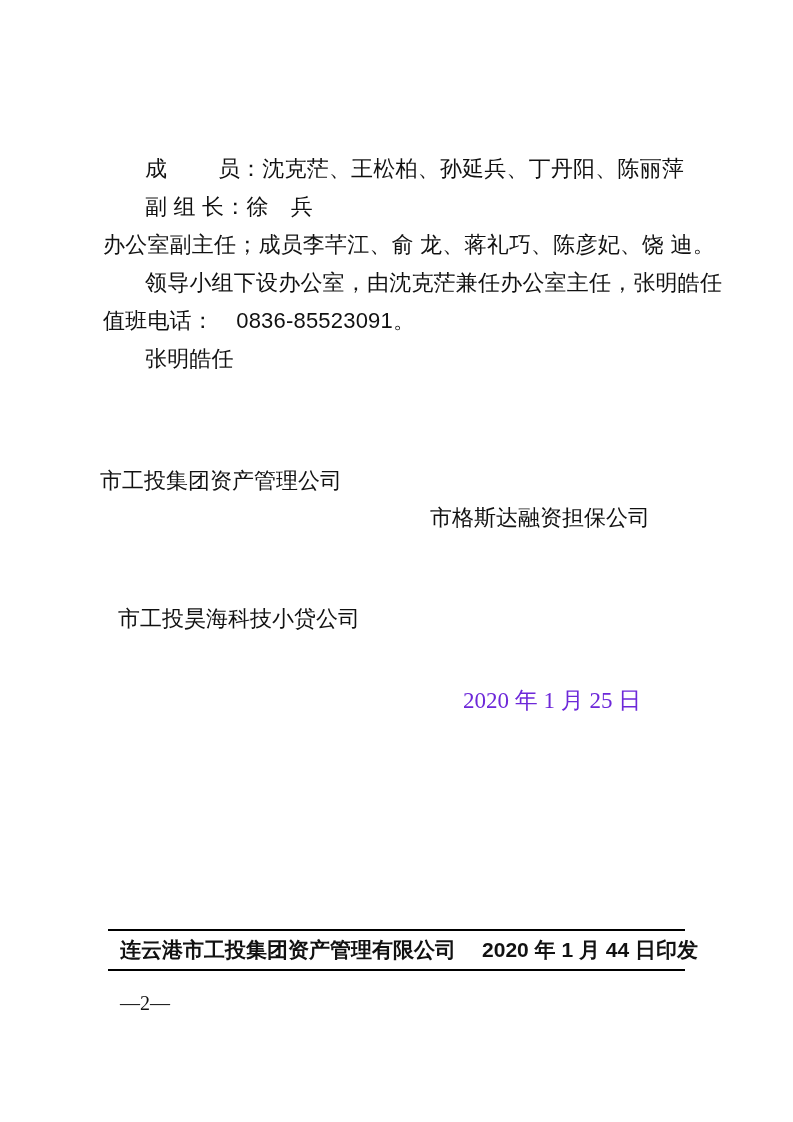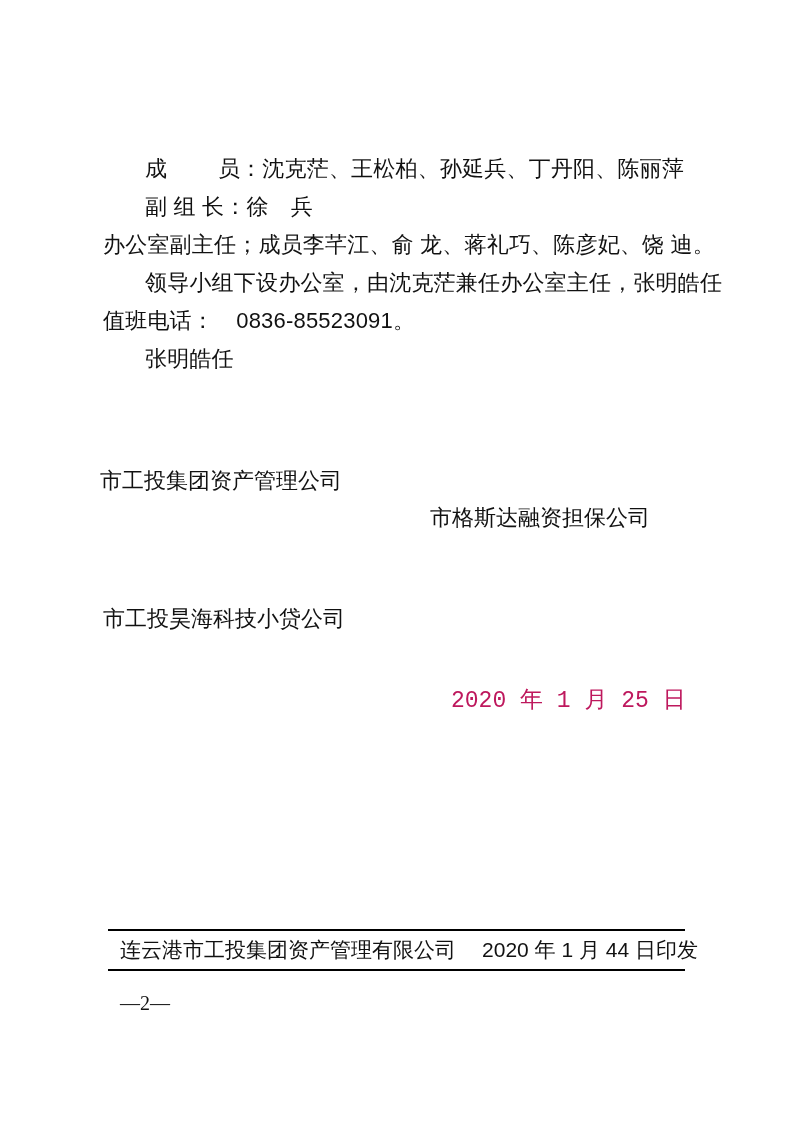--- a/index.html
+++ b/index.html
@@ -34,32 +34,32 @@
   
   .signer {
     position: absolute;
     font-size: 22px;
     line-height: 30px;
     white-space: pre;
     color: #111111;
   }
   .signer-1 { left: 100px; top: 466px; }
   .signer-2 { left: 430px; top: 466px; margin-top: 37px; }
-  .signer-3 { left: 103px; top: 604px; }
+  .signer-3 { left: 118px; top: 604px; }
 
   
   .doc-date {
     position: absolute;
-    left: 451px;
+    left: 463px;
     top: 686px;
-    font-family: Liberation Mono, monospace;
+    font-family: Liberation Serif, serif;
     font-size: 23px;
     line-height: 30px;
     white-space: pre;
-    color: #be185d;
+    color: #6d28d9;
   }
 
   
   .footer-rule {
     position: absolute;
     left: 108px;
     width: 577px;
     height: 2px;
     background: #000000;
   }
@@ -71,20 +71,21 @@
     left: 120px;
     top: 937px;
     width: 578px;
     display: flex;
     justify-content: space-between;
     align-items: center;
     font-size: 21px;
     line-height: 26px;
     white-space: pre;
     color: #111111;
+    font-weight: bold;
   }
 
   .page-number {
     position: absolute;
     left: 120px;
     top: 991px;
     font-family: "Liberation Serif", serif;
     font-size: 20px;
     line-height: 24px;
     color: #111111;

